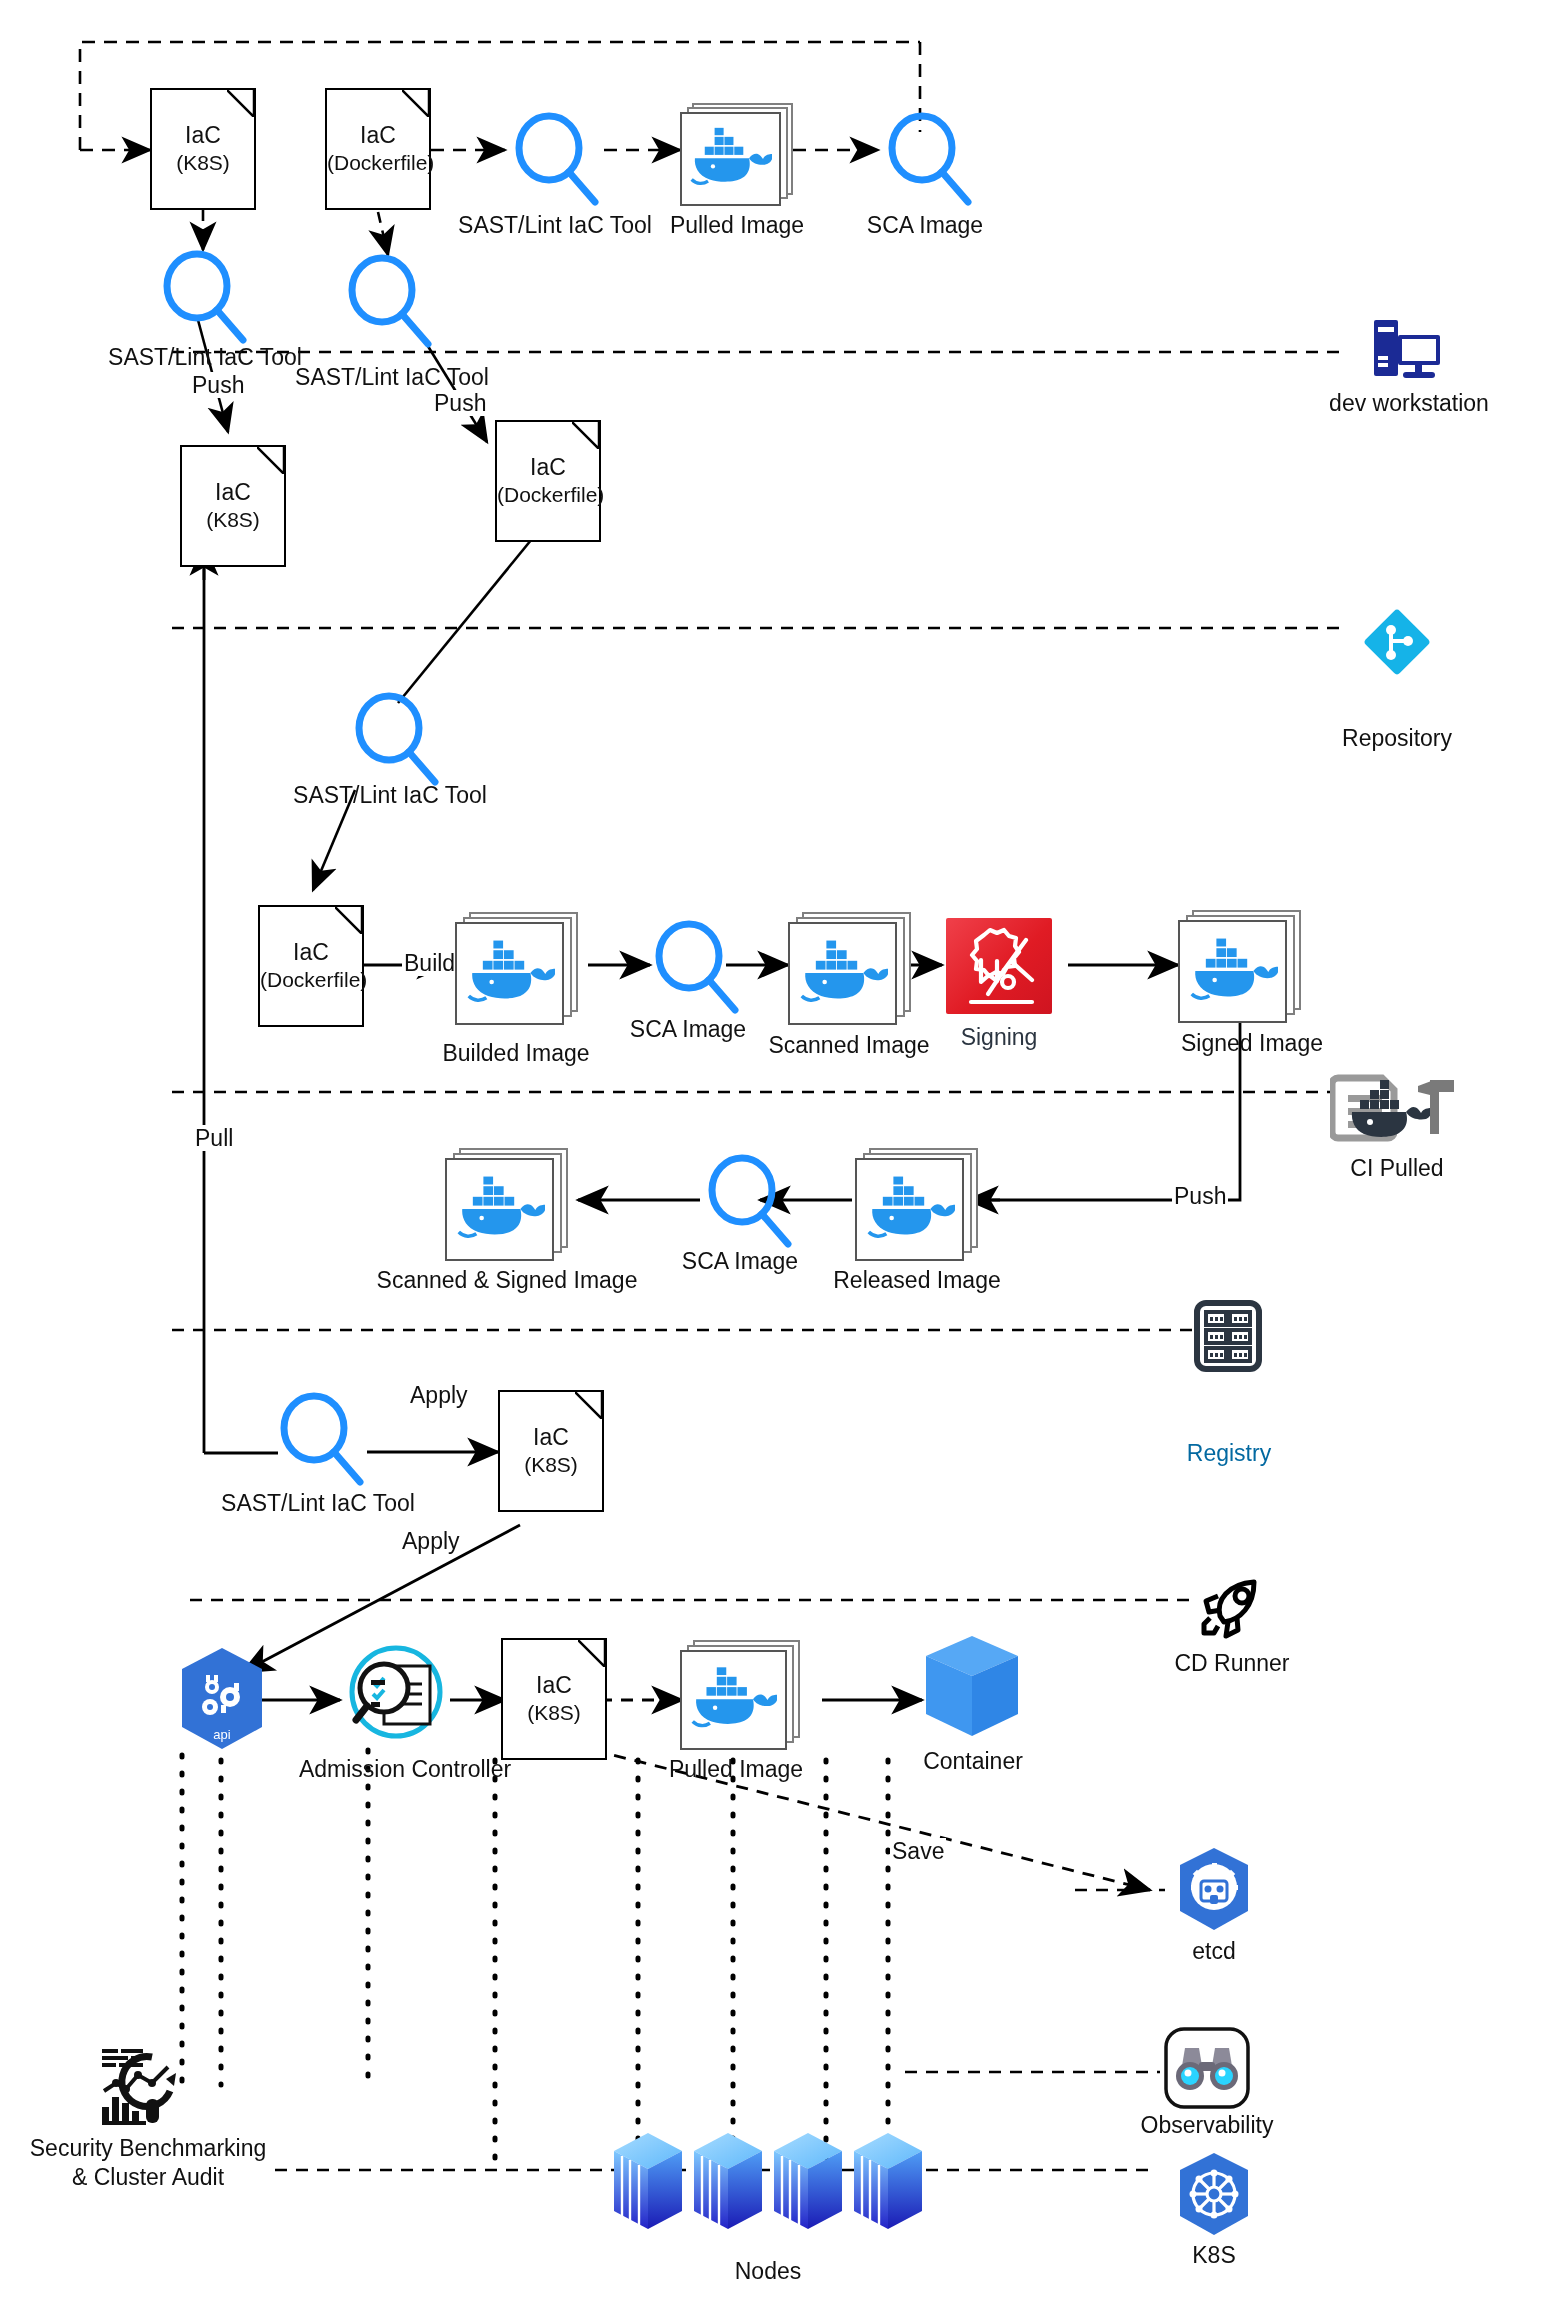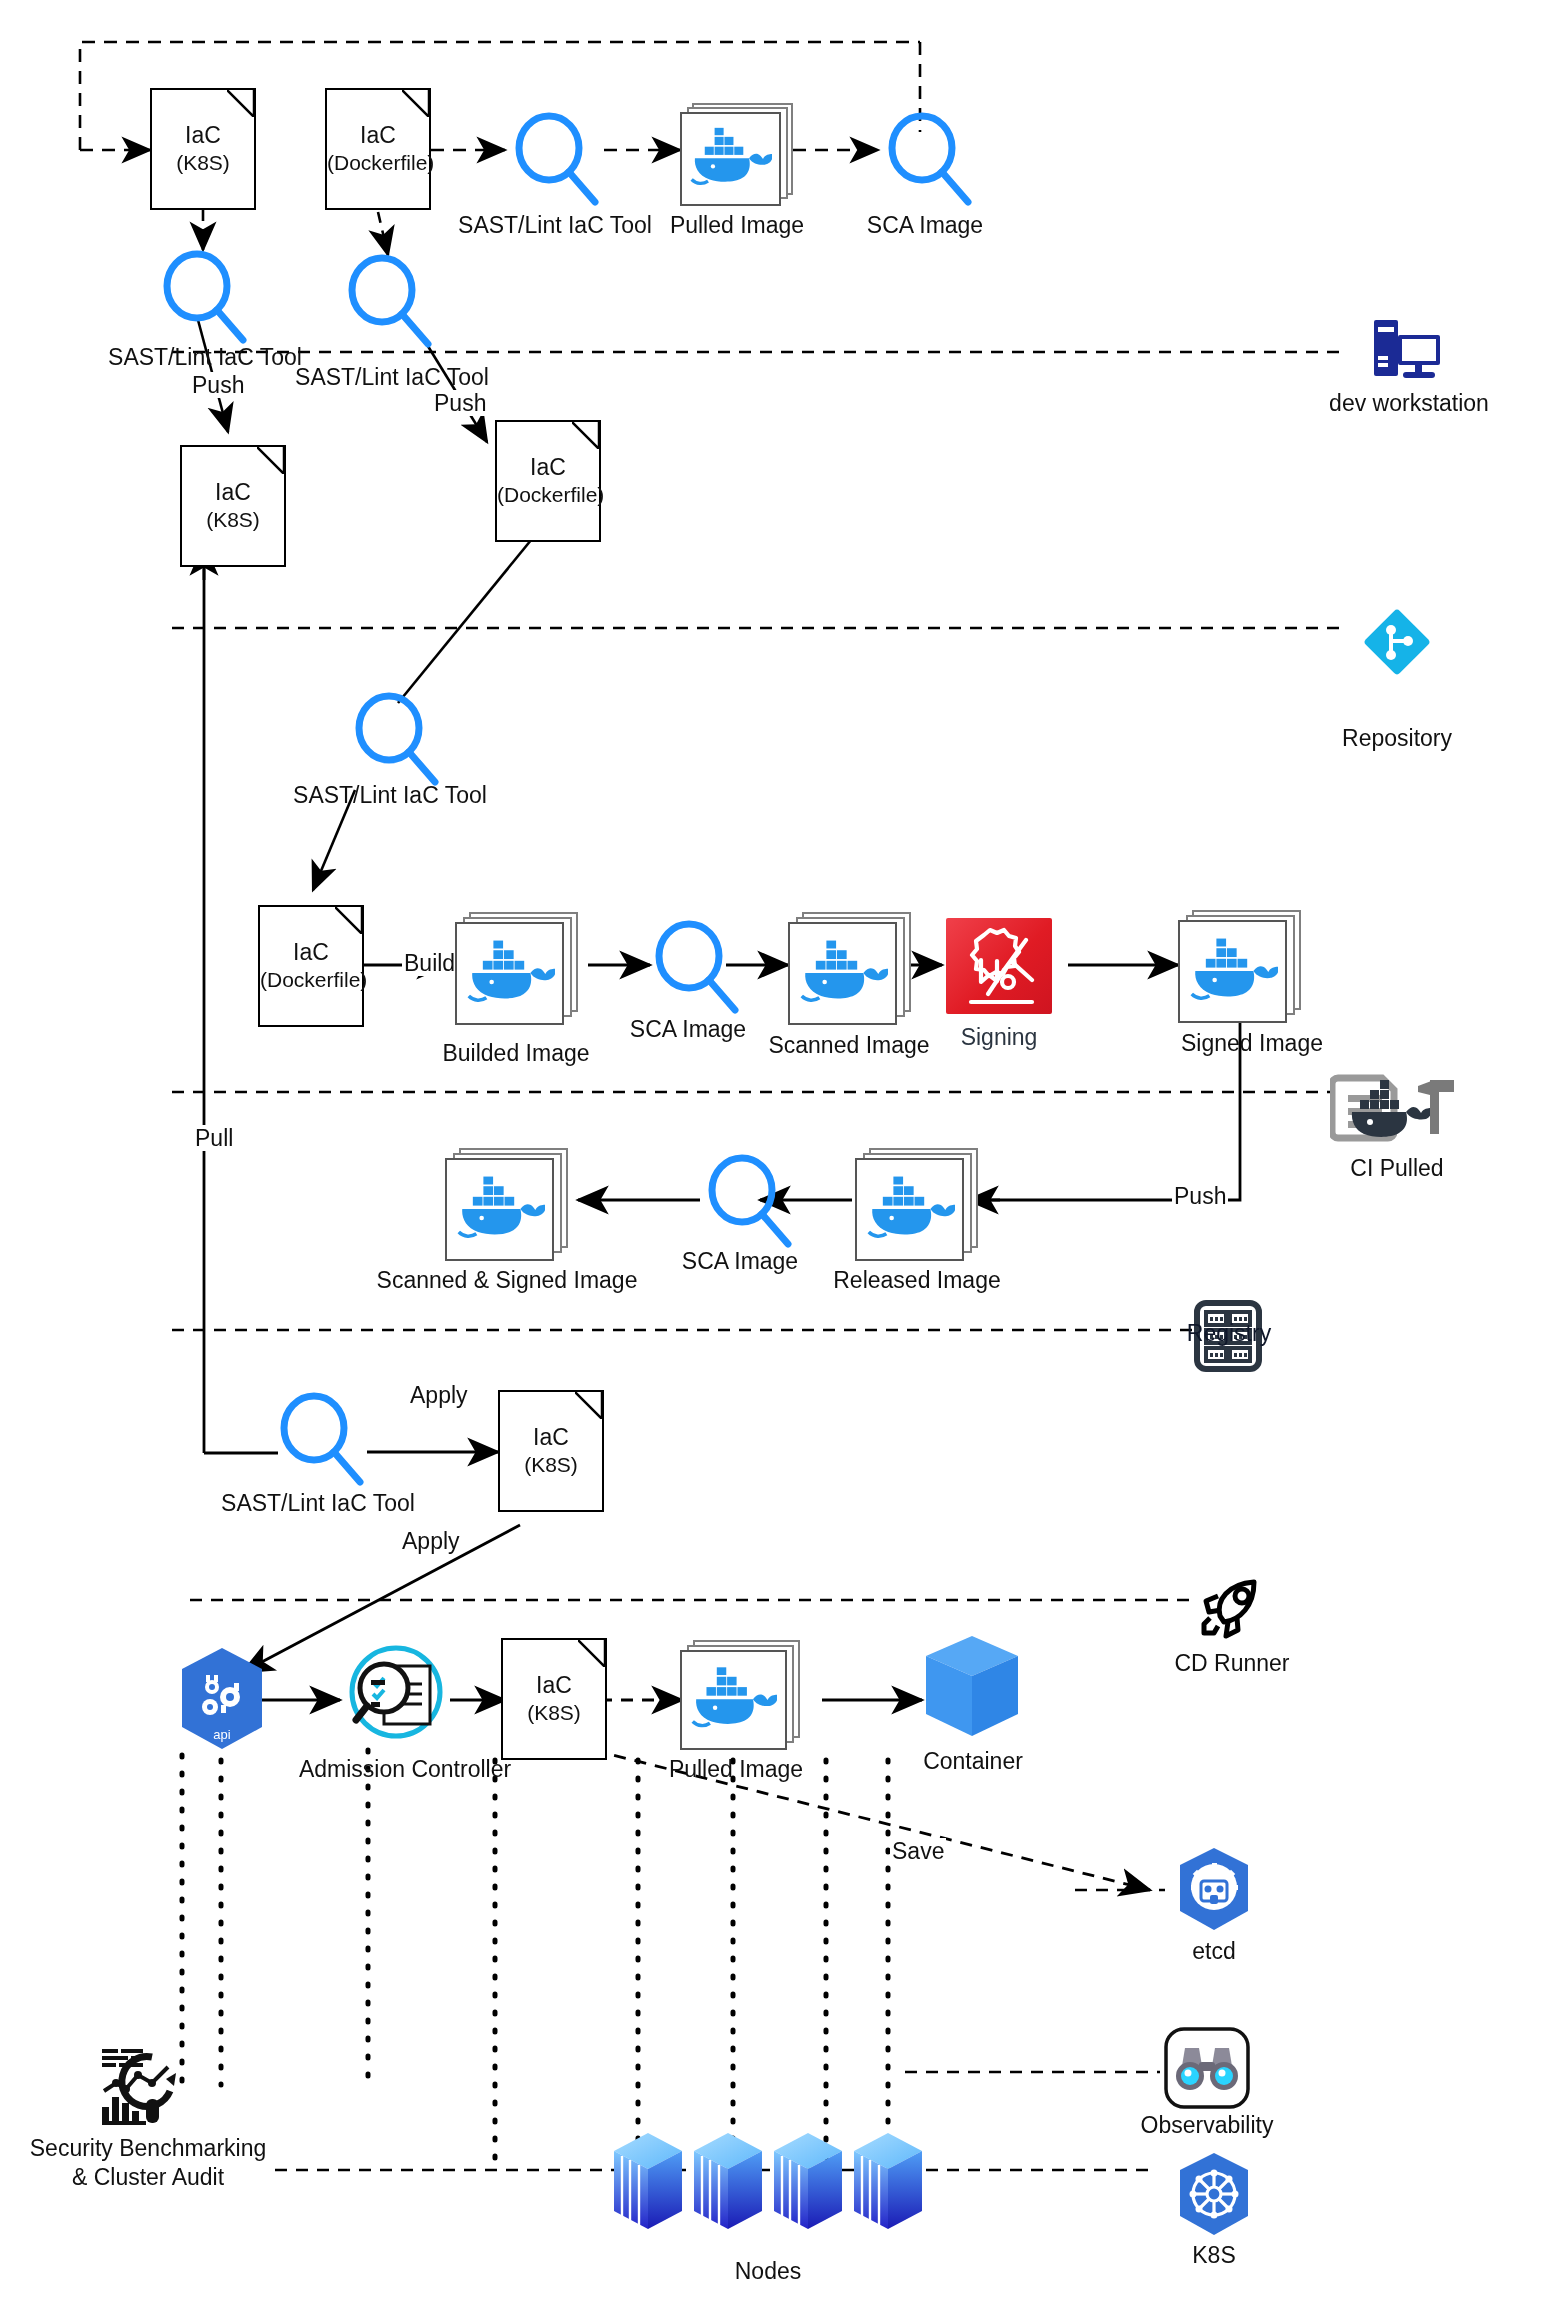--- a/index.html
+++ b/index.html
@@ -453,21 +453,21 @@
         <rect x="47" y="35" width="3" height="4"></rect>
         <rect x="52" y="35" width="3" height="4"></rect>
     <rect x="18" y="53" width="3" height="4"></rect>
         <rect x="23" y="53" width="3" height="4"></rect>
         <rect x="28" y="53" width="3" height="4"></rect>
     <rect x="42" y="53" width="3" height="4"></rect>
         <rect x="47" y="53" width="3" height="4"></rect>
         <rect x="52" y="53" width="3" height="4"></rect>
   </g>
 </svg>
-<div class="lbl c" style="left:1229px;top:1320px;color:#0f172a;">Registry</div>
+<div class="lbl c" style="left:1229px;top:1440px;color:#0369a1;">Registry</div>
 
 <div class="elbl" style="left:193px;top:1125px;">Pull</div>
 
 <svg class="mag" style="left:270px;top:1390px;width:100px;height:100px;" viewBox="0 0 100 100">
   <ellipse cx="44" cy="38" rx="30" ry="32" fill="none" stroke="#1f8fff" stroke-width="7"></ellipse>
   <line x1="64" y1="62" x2="90" y2="92" stroke="#1f8fff" stroke-width="7" stroke-linecap="round"></line>
 </svg>
 <div class="lbl c" style="left:318px;top:1490px;">SAST/Lint IaC Tool</div>
 
 <div class="elbl" style="left:408px;top:1382px;">Apply</div>

